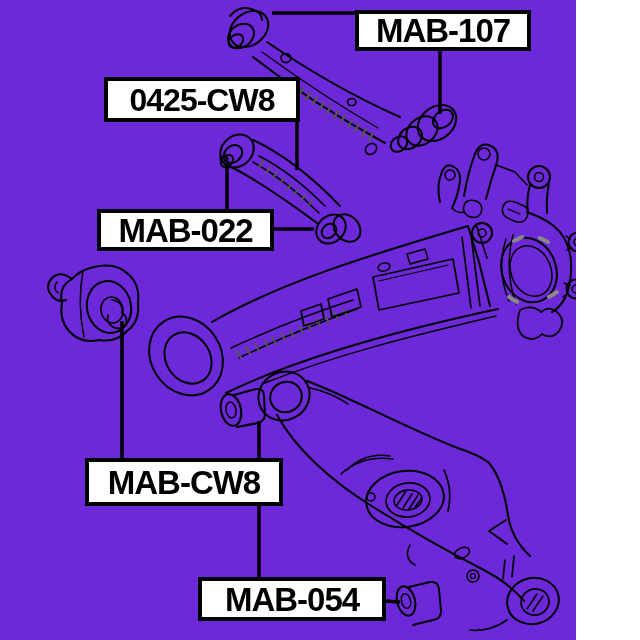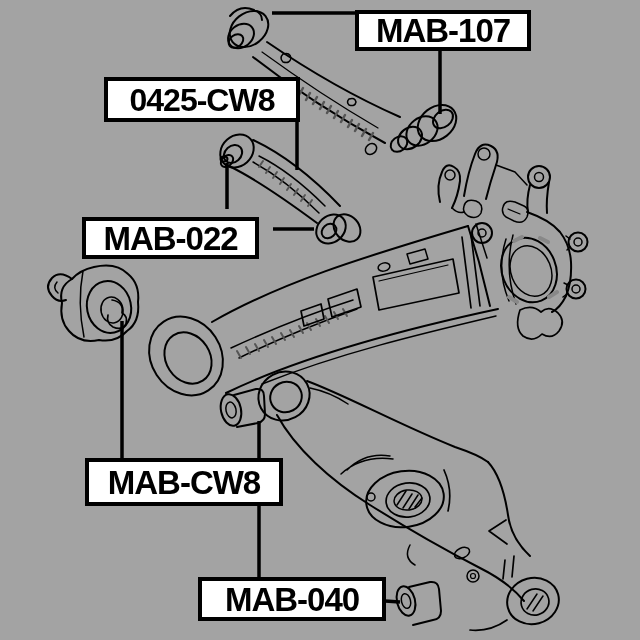--- a/index.html
+++ b/index.html
@@ -1,29 +1,29 @@
 <!DOCTYPE html>
 <html><head>
 <meta charset="utf-8">
 <style>
   html,body{margin:0;padding:0;background:#fff;}
   #stage{
-    position:relative;width:640px;height:640px;background:#a3a3a3;
+    position:relative;width:576px;height:640px;background:#6d28d9;
     font-family:"Liberation Sans","DejaVu Sans",sans-serif;overflow:hidden;
   }
   #art{position:absolute;left:0;top:0;width:640px;height:640px;}
   .callout{
     position:absolute;box-sizing:border-box;border:4px solid #000;background:#fff;
     display:flex;align-items:center;justify-content:center;
     font-weight:bold;font-size:33px;letter-spacing:-1px;color:#000;
     white-space:nowrap;line-height:1;z-index:5;
   }
   #cb-mab107 {left:355px;top:10px; width:176px;height:41px;}
   #cb-0425cw8{left:104px; top:77px; width:196px;height:45px;font-size:32px;}
-  #cb-mab022 {left:82px; top:209px;width:177px;height:42px;margin-top:8px;}
+  #cb-mab022 {left:97px; top:209px;width:177px;height:42px;}
   #cb-mabcw8 {left:53px; top:458px;width:198px;height:48px;margin-left:32px;}
   #cb-mab087 {left:198px;top:577px;width:188px;height:44px;}
 </style>
 </head>
 <body>
 
 <div id="stage">
 
   <svg id="art" viewBox="0 0 640 640" fill="none" stroke="#000" stroke-width="2" stroke-linecap="round" stroke-linejoin="round">
 
@@ -175,16 +175,16 @@
   <div class="callout" id="cb-0425cw8">
     <span>0425-CW8</span>
   </div>
   <div class="callout" id="cb-mab022">
     <span>MAB-022</span>
   </div>
   <div class="callout" id="cb-mabcw8">
     <span>MAB-CW8</span>
   </div>
   <div class="callout" id="cb-mab087">
-    <span>MAB-040</span>
+    <span>MAB-054</span>
   </div>
 
 </div>
 
 </body></html>

